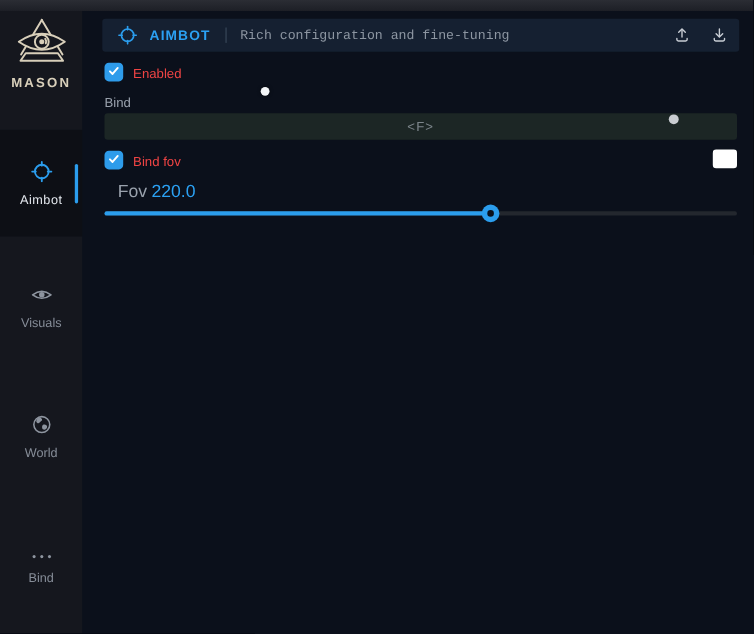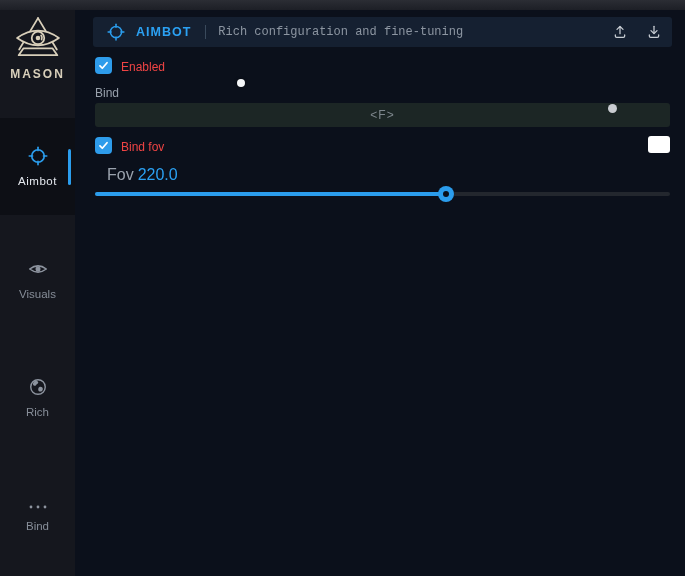--- a/index.html
+++ b/index.html
@@ -114,21 +114,21 @@
     </div>
 
     <div class="nav-item nav-world">
       <span>
         <svg width="20" height="20" viewBox="0 0 24 24" fill="none" stroke="currentColor" stroke-width="1.7">
           <circle cx="12" cy="12" r="8.7"></circle>
           <path fill="currentColor" stroke="none" d="M8 4.8 C10 4 12 4.8 12.3 6.3 C12.6 7.8 10.6 8.3 9.6 9.8 C8.6 11.3 6.4 10.4 6 8.9 C5.7 7.6 6.8 5.6 8 4.8 Z"></path>
           <path fill="currentColor" stroke="none" d="M13.4 12.2 C15.4 11.2 17.8 12.4 17.8 14.3 C17.8 16.3 15.7 18 13.8 17.4 C11.9 16.9 11.9 13 13.4 12.2 Z"></path>
         </svg>
       </span>
-      <span class="nav-label">Rich</span>
+      <span class="nav-label">World</span>
     </div>
 
     <div class="nav-item nav-misc">
       <span>
         <svg width="20" height="8" viewBox="0 0 20 8" fill="currentColor">
           <circle cx="3" cy="4" r="1.4"></circle>
             <circle cx="10" cy="4" r="1.4"></circle>
             <circle cx="17" cy="4" r="1.4"></circle>
         </svg>
       </span>

